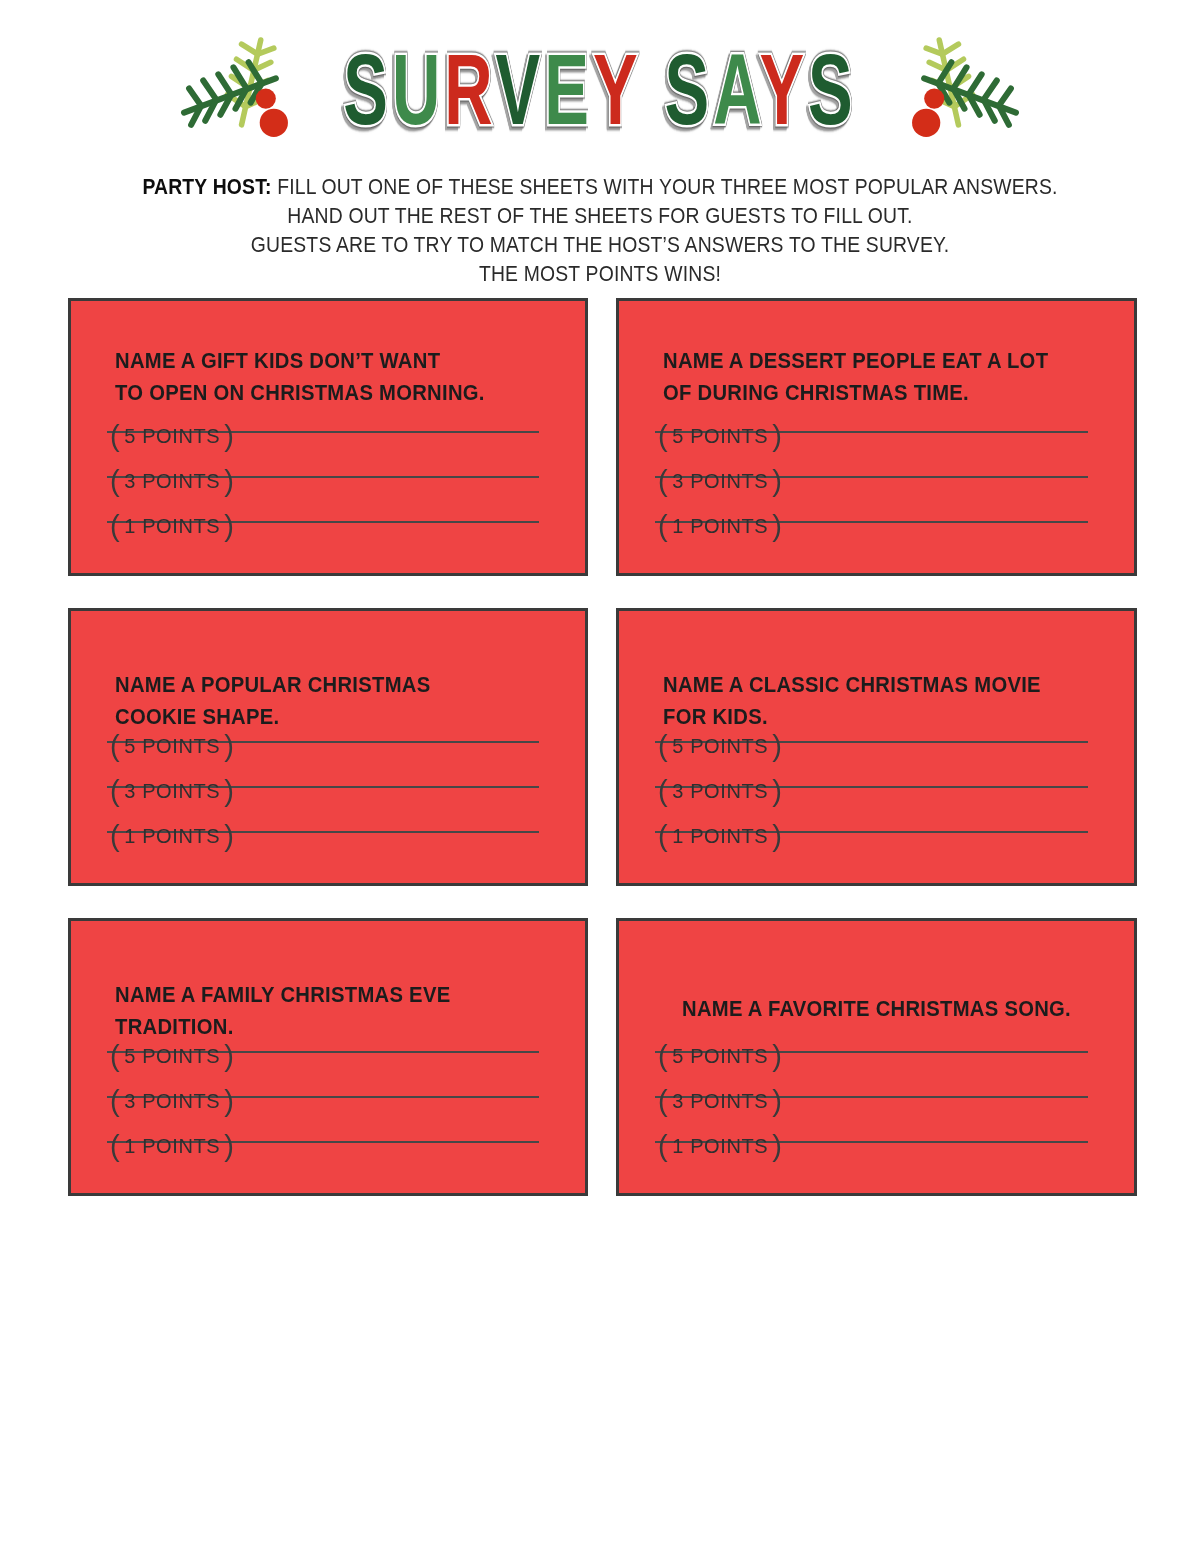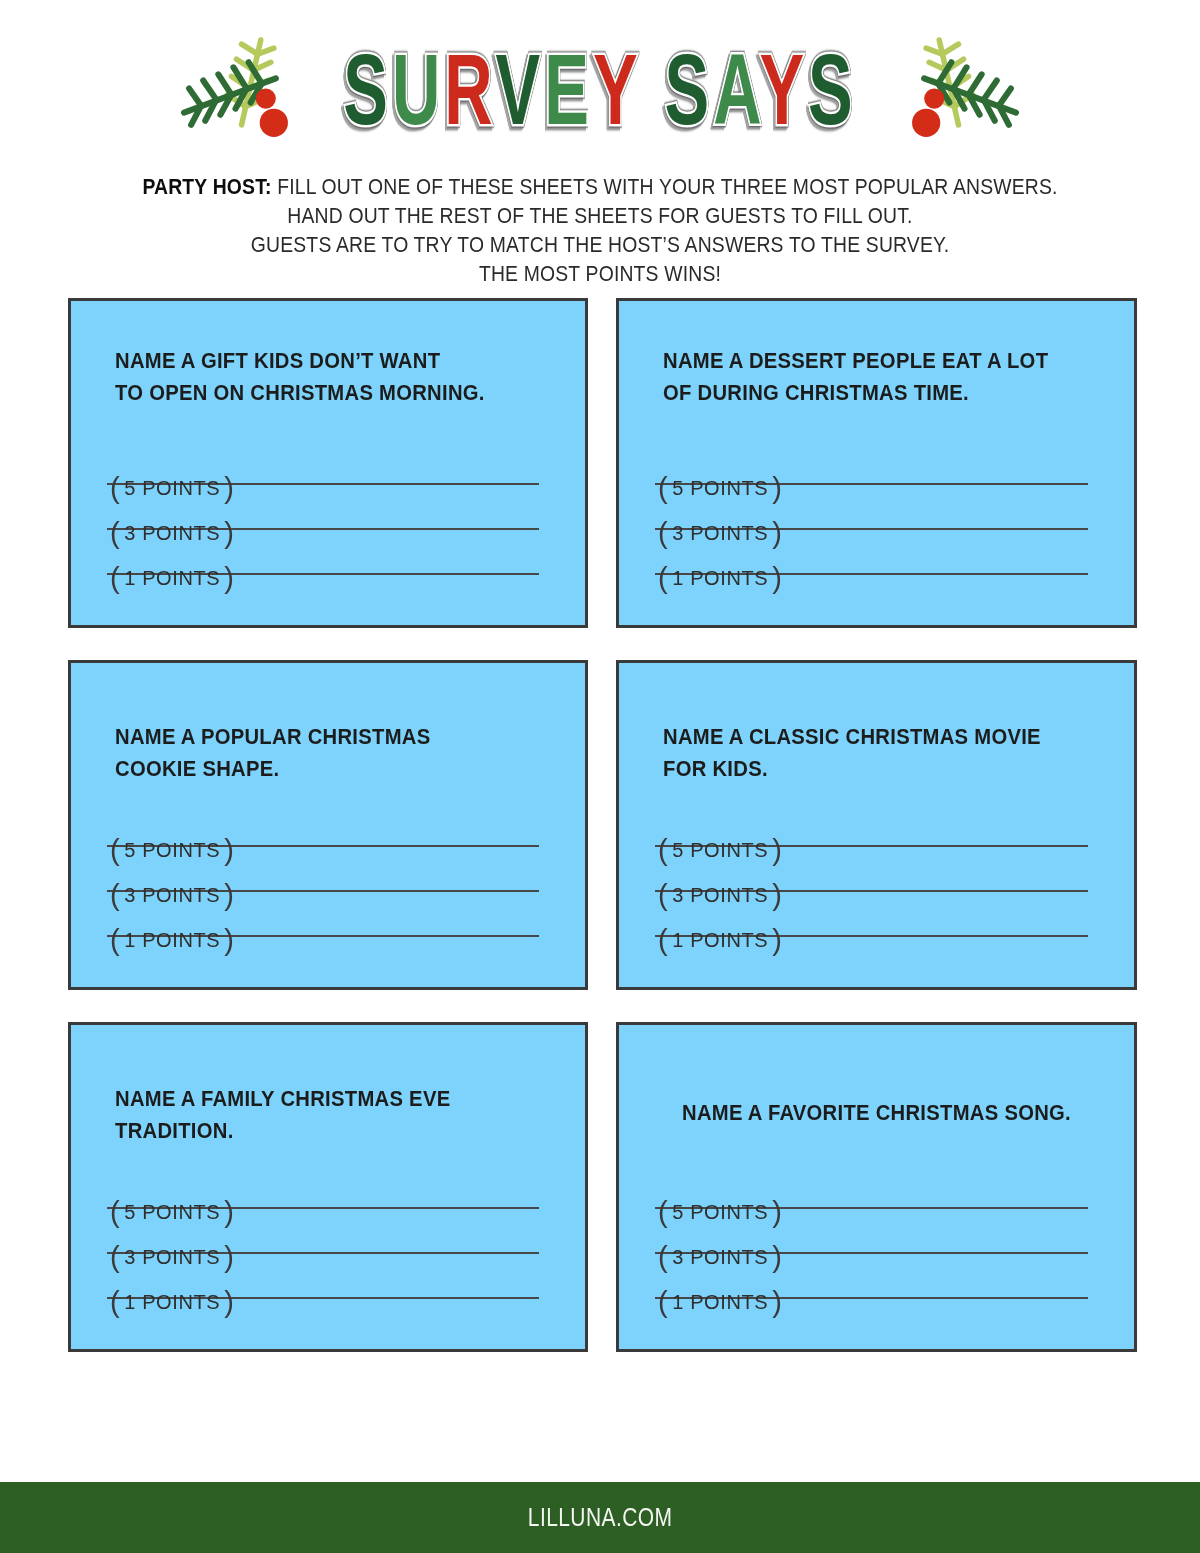--- a/index.html
+++ b/index.html
@@ -32,21 +32,21 @@
   
   .instructions{position:absolute;top:172px;left:40px;right:40px;margin:0;
     text-align:center;font-size:22px;line-height:29px;color:#2a2a2a;letter-spacing:0.2px;
     transform:scaleX(0.88);transform-origin:top center;}
   .instructions .line{display:block;}
   .instructions strong{color:#0d0d0d;}
 
   
   .grid{position:absolute;top:298px;left:68px;width:1069px;
     display:grid;grid-template-columns:520px 521px;column-gap:28px;row-gap:32px;}
-  .card{height:330px;border:3px solid var(--border-ink);background:#7dd3fc;position:relative;padding-left:27px;}
+  .card{height:278px;border:3px solid var(--border-ink);background:#ef4444;position:relative;padding-left:27px;}
   .question{position:absolute;top:44px;left:44px;right:36px;margin:0;
     font-size:22px;line-height:32px;font-weight:bold;color:var(--ink);letter-spacing:0.3px;
     transform:scaleX(0.92);transform-origin:top left;}
   .card:nth-child(n+3) .question{top:58px;}
   .card.center .question{top:72px;left:26px;right:26px;text-align:center;transform-origin:top center;}
   .qline{display:block;}
 
   .points{position:absolute;left:36px;right:46px;bottom:50px;}
   .point-row{height:27px;padding:0 0 6px 3px;border-bottom:2px solid var(--line-ink);}
   .point-row + .point-row{margin-top:18px;}
@@ -325,16 +325,13 @@
     <span class="point-label">
               <span class="paren">(</span>
               <span class="pts">1 POINTS</span>
               <span class="paren">)</span>
             </span>
   </div>
 </div>
   </section>
 </main>
 
-  <footer class="footer">
-    <span class="site">LILLUNA.COM</span>
-  </footer>
 </div>
 
 </body></html>

